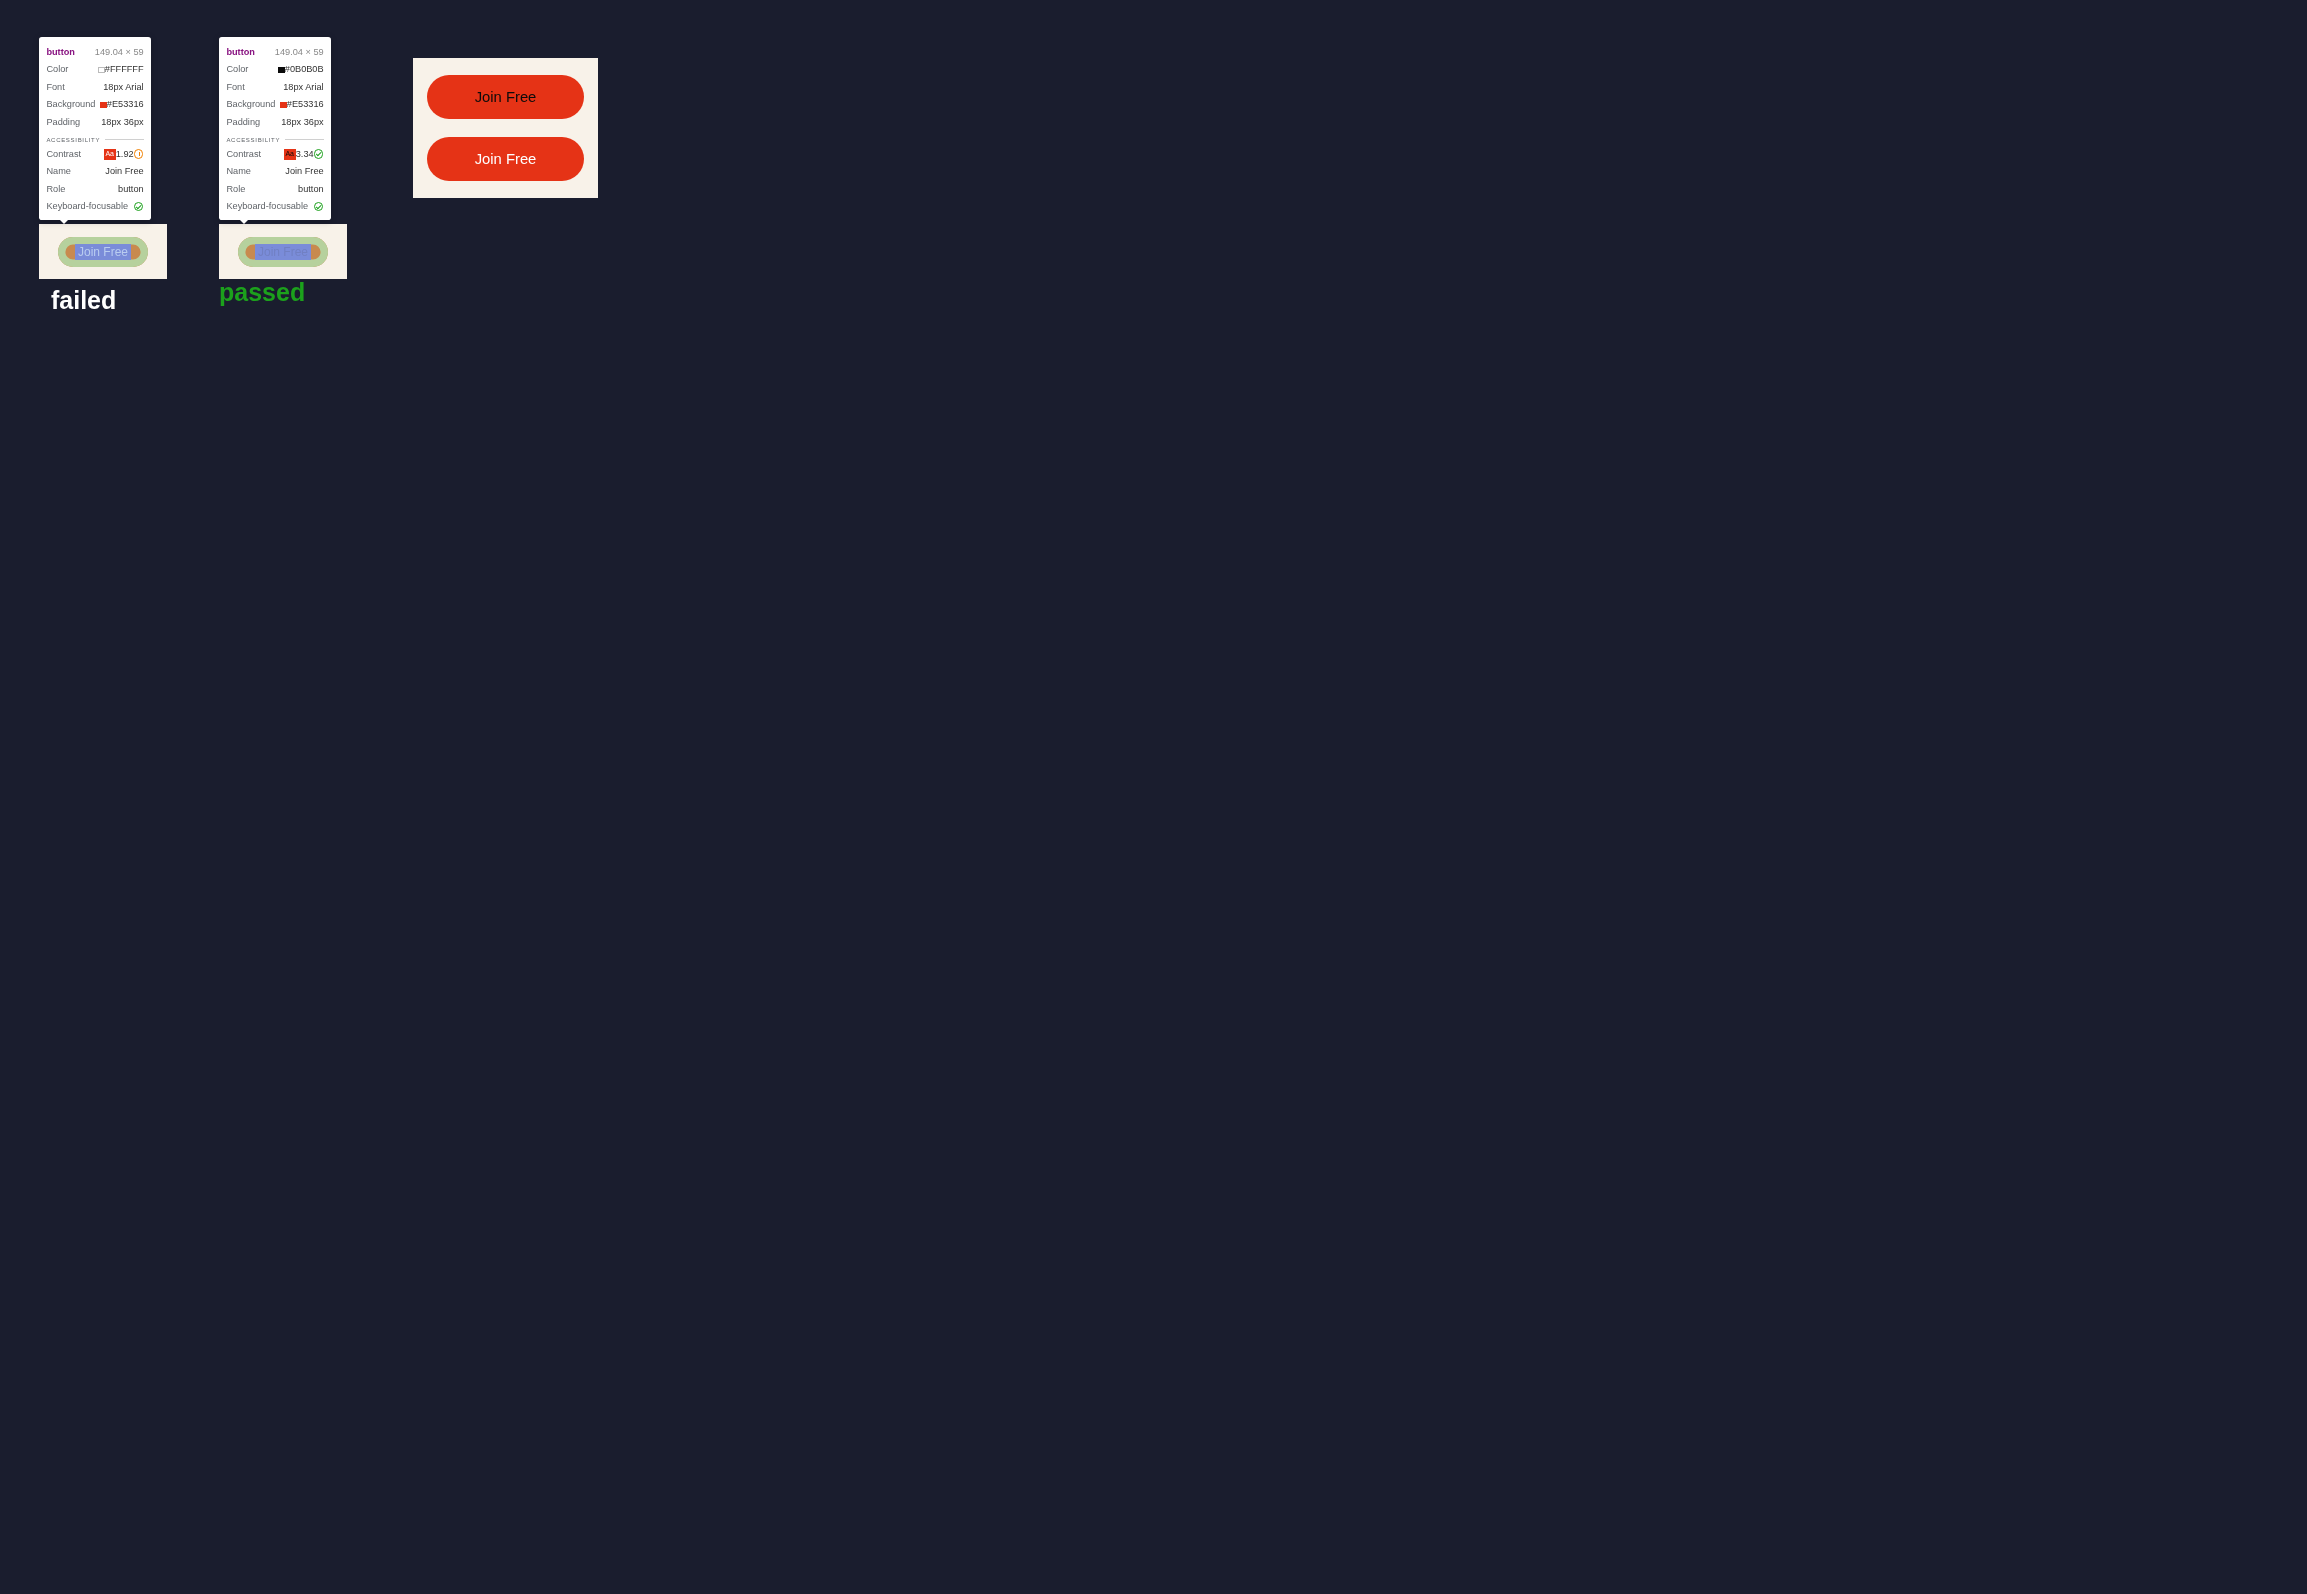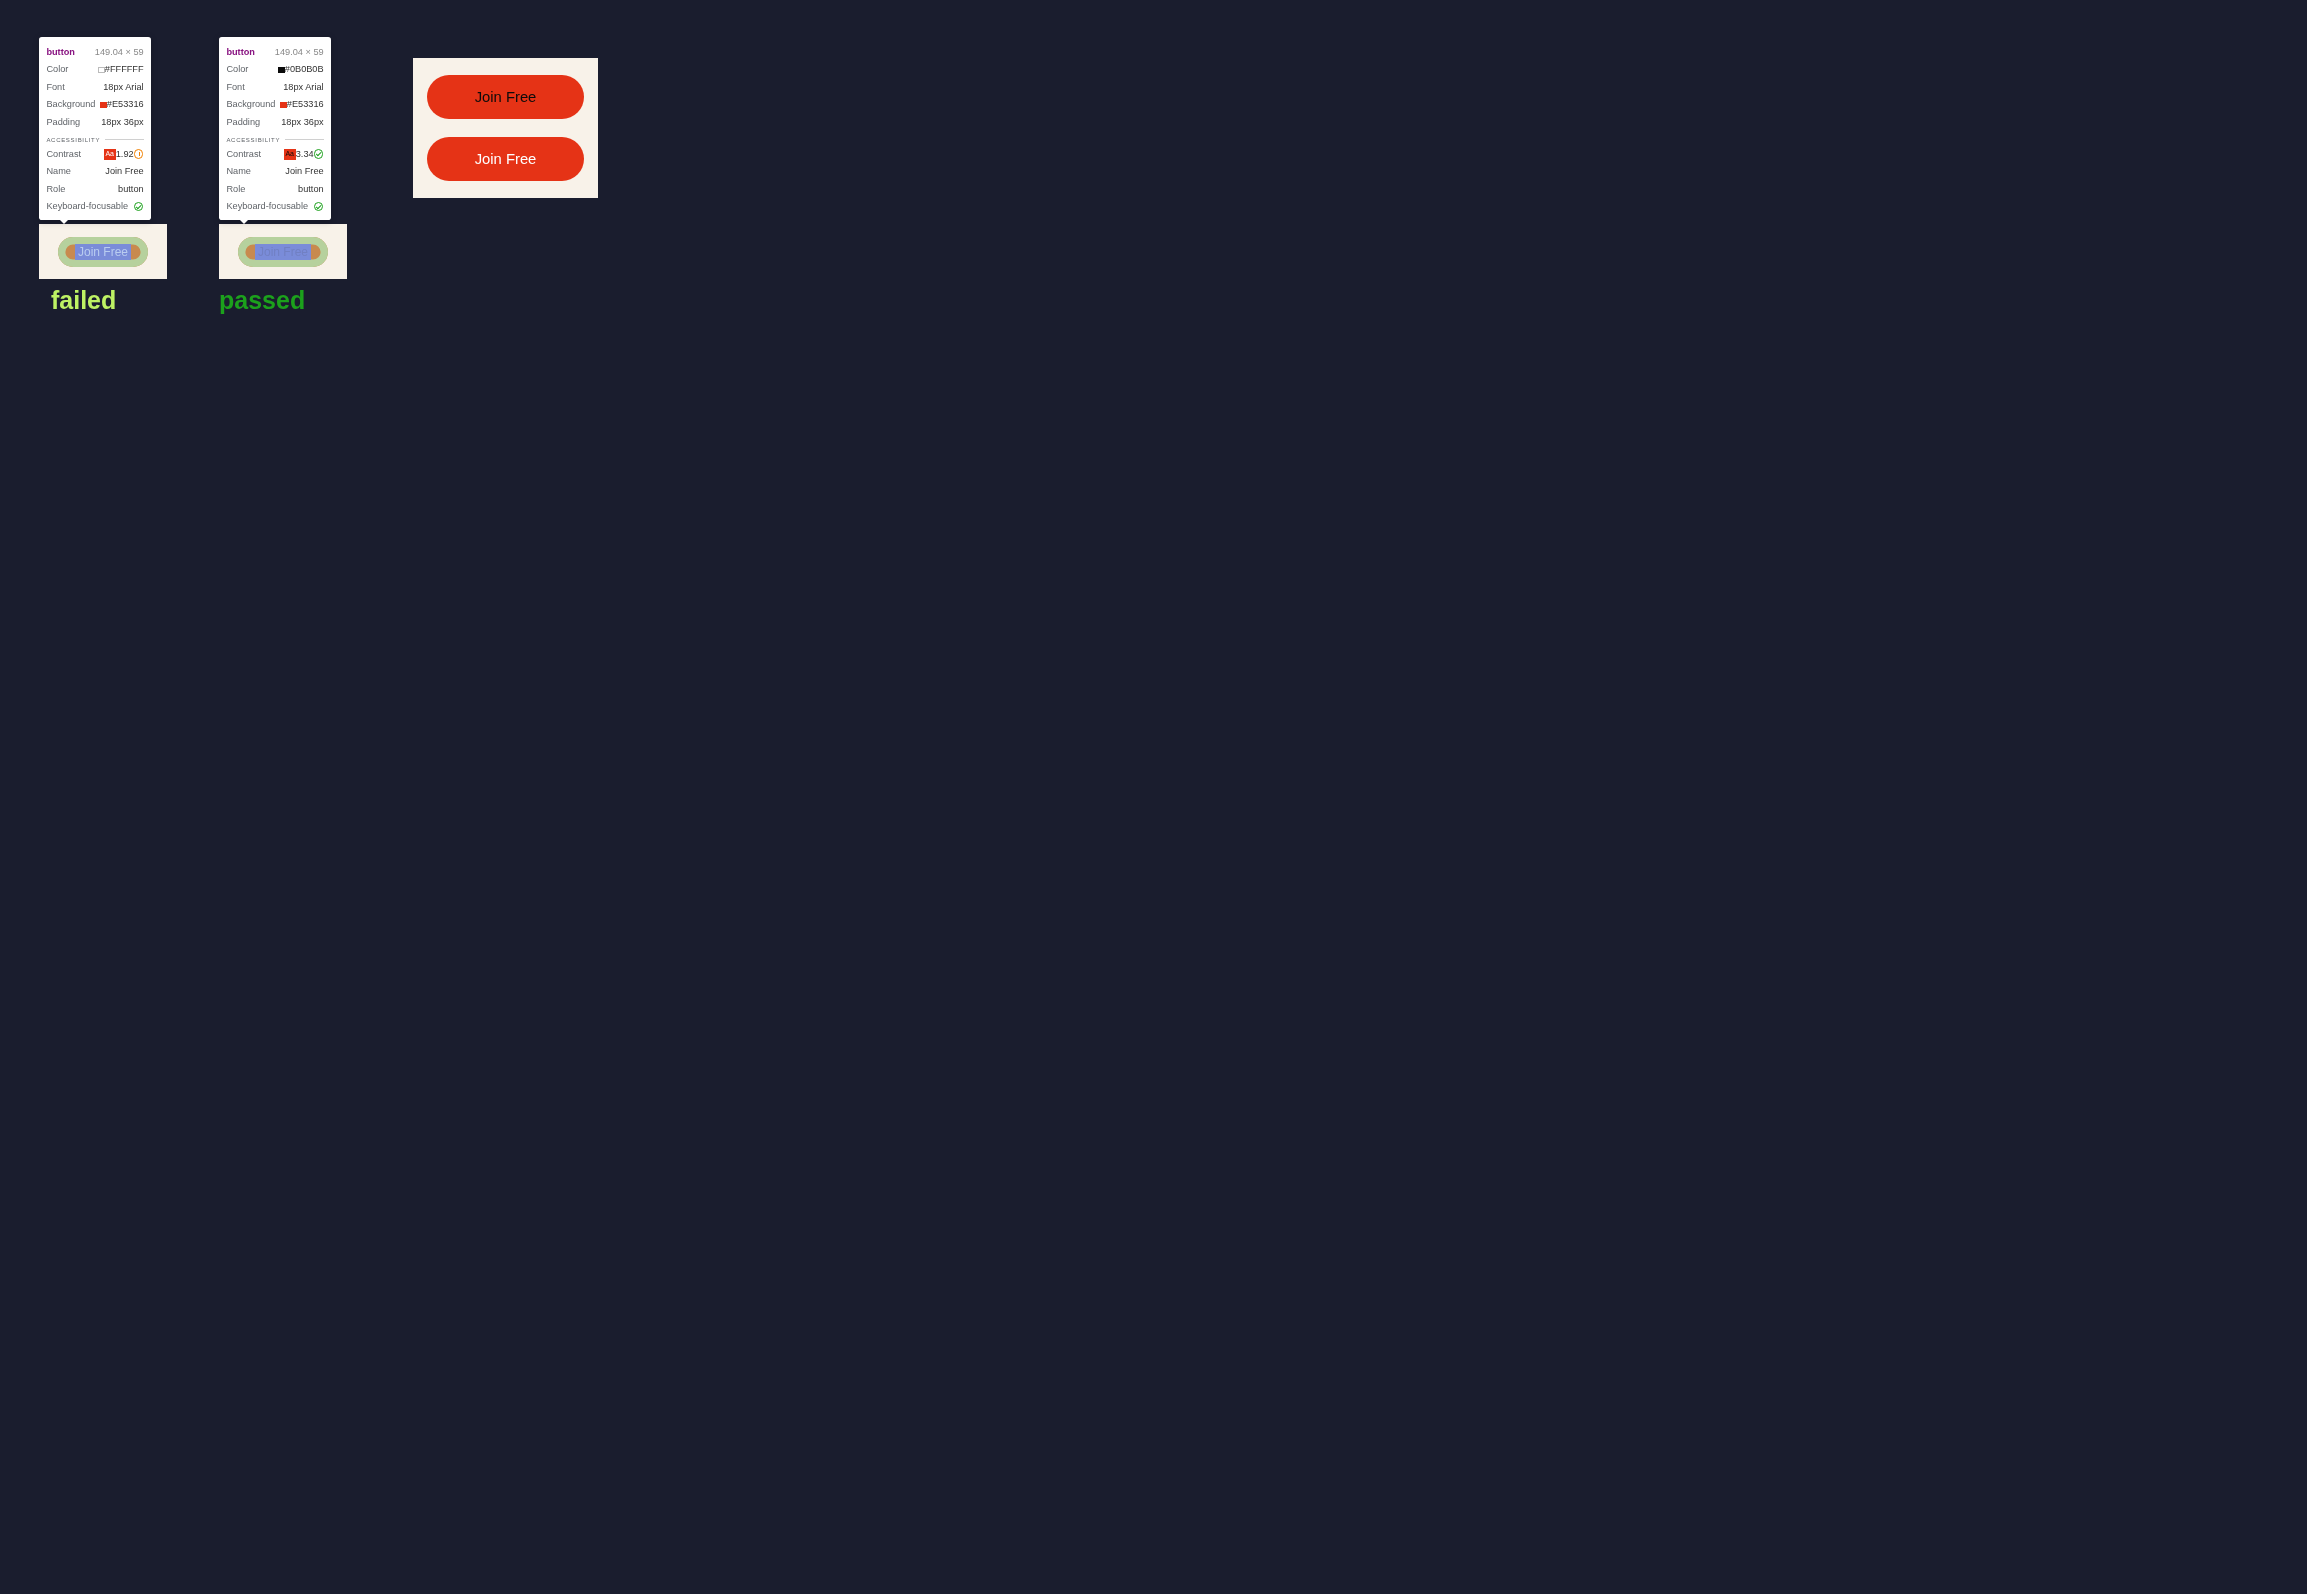--- a/index.html
+++ b/index.html
@@ -159,22 +159,22 @@
       font-size: 12px;
       font-family: Arial, sans-serif;
     }
     .inspected-button.passed .highlight { color: #7180c3; }
 
     .verdict {
       position: absolute;
       font-size: 25px;
       font-weight: 700;
     }
-    .verdict.failed { left: 51px; top: 286px; color: #bef264; }
-    .verdict.passed { left: 219px; top: 286px; color: #1ca11c; }
+    .verdict.failed { left: 51px; top: 286px; color: #ffffff; }
+    .verdict.passed { left: 219px; top: 278px; color: #1ca11c; }
 
     .comparison-panel {
       position: absolute;
       left: 413px;
       top: 58px;
       width: 185px;
       background: #f8f2e9;
       padding: 16.6px 13px;
       display: flex;
       flex-direction: column;

